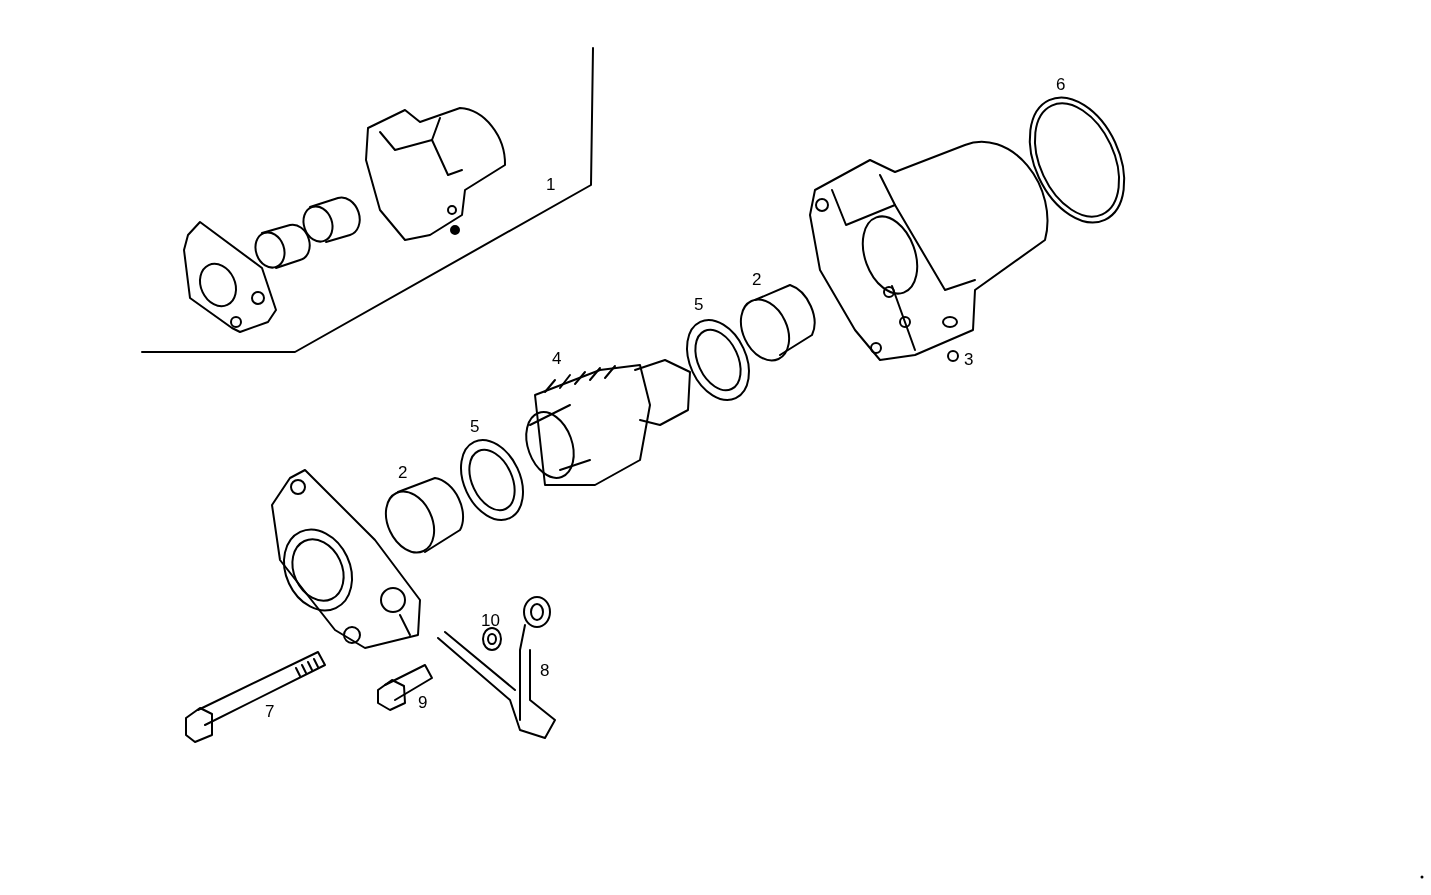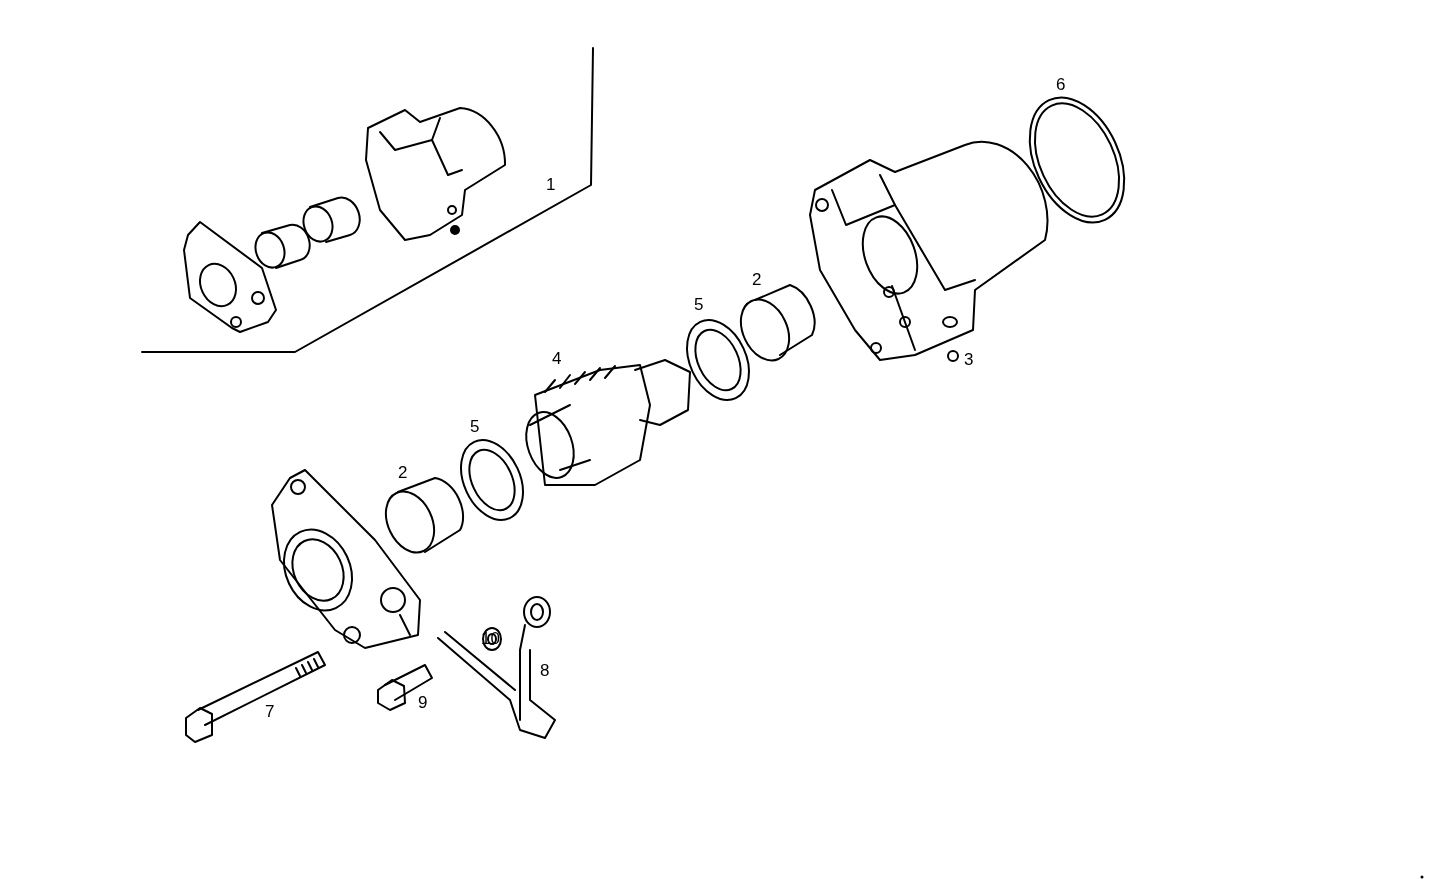--- a/index.html
+++ b/index.html
@@ -122,13 +122,13 @@
 <div class="lbl" style="left:398px;top:464px;">2</div>
 <div class="lbl" style="left:752px;top:271px;">2</div>
 <div class="lbl" style="left:964px;top:351px;">3</div>
 <div class="lbl" style="left:552px;top:350px;">4</div>
 <div class="lbl" style="left:470px;top:418px;">5</div>
 <div class="lbl" style="left:694px;top:296px;">5</div>
 <div class="lbl" style="left:1056px;top:76px;">6</div>
 <div class="lbl" style="left:265px;top:703px;">7</div>
 <div class="lbl" style="left:540px;top:662px;">8</div>
 <div class="lbl" style="left:418px;top:694px;">9</div>
-<div class="lbl" style="left:481px;top:630px;">10</div>
+<div class="lbl" style="left:481px;top:612px;">10</div>
 
 </body></html>

